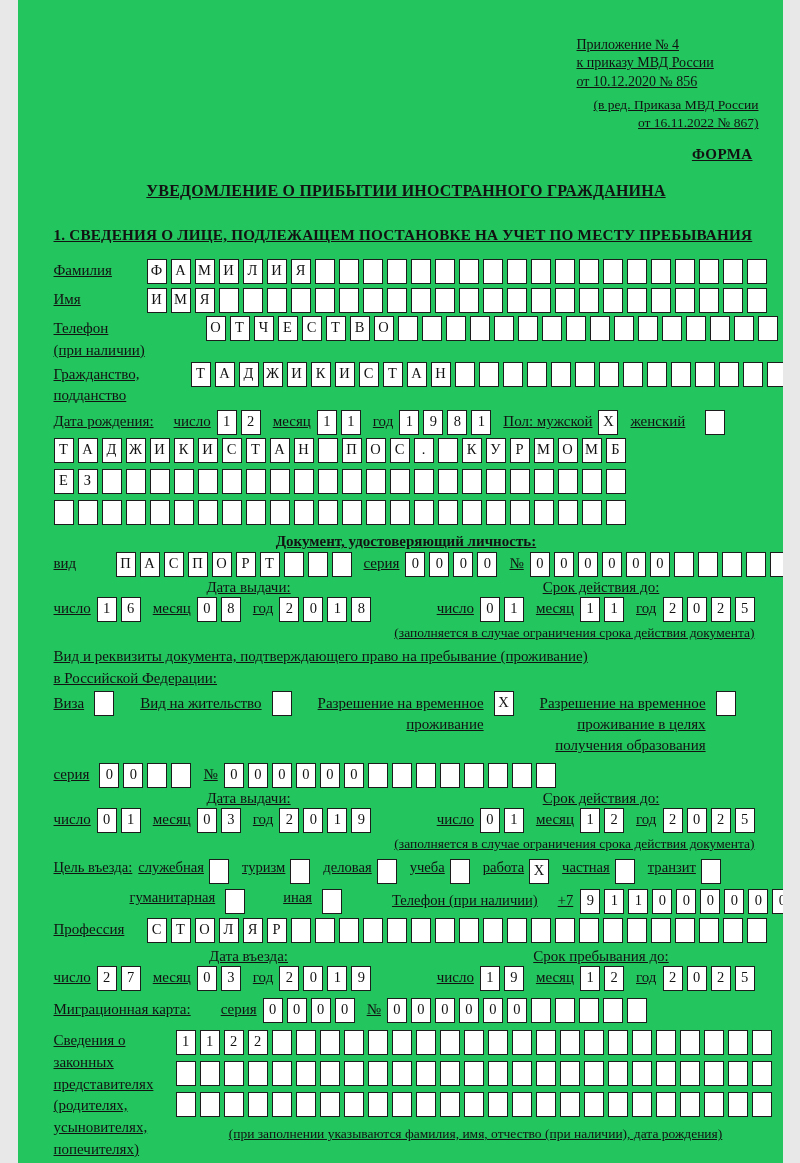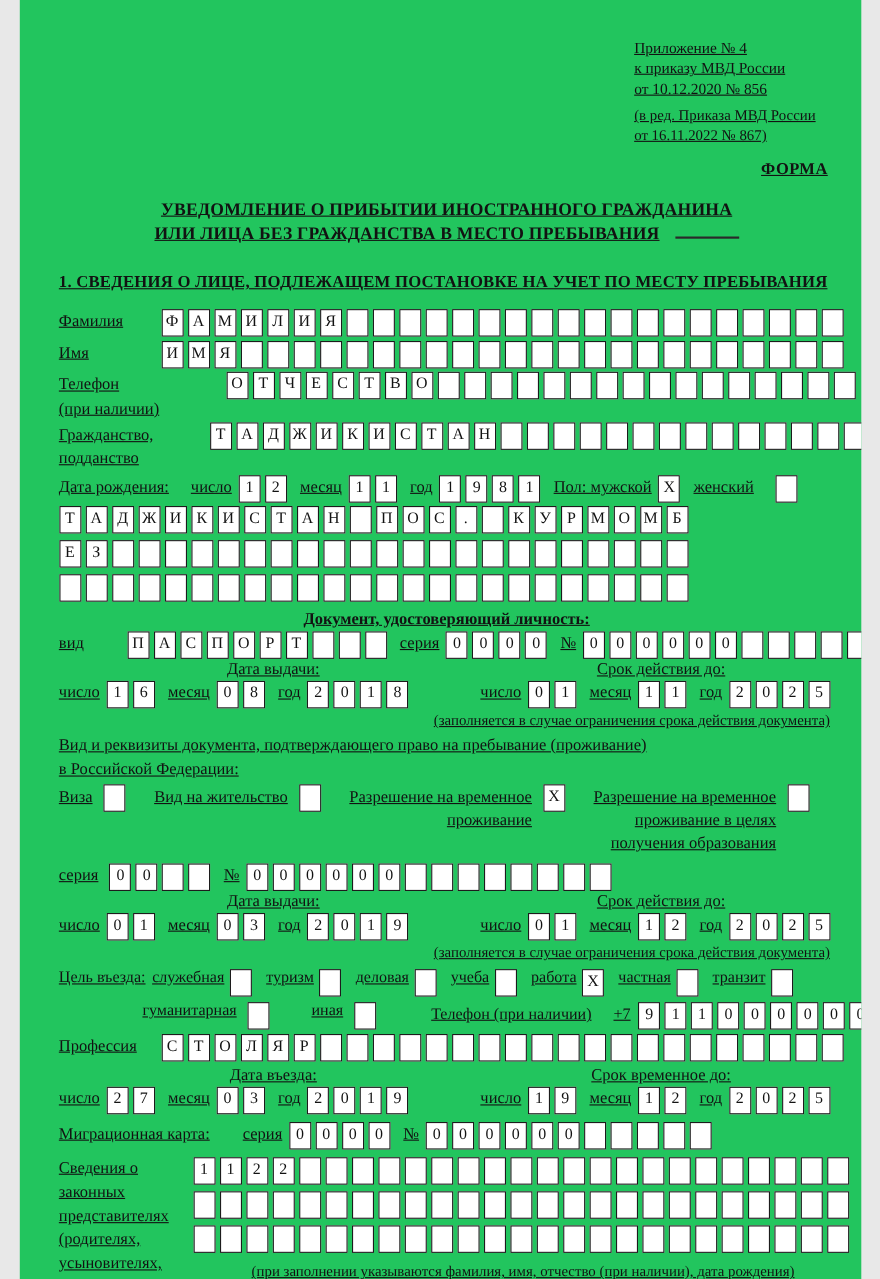--- a/index.html
+++ b/index.html
@@ -4,21 +4,21 @@
 <style>
   * { margin:0; padding:0; box-sizing:border-box; }
   html,body { background:#e8e8e8; }
   body { font-family:"Liberation Serif","DejaVu Serif",serif; color:#121212; }
   .page {
     position:relative; width:765px; height:1163px; margin:0 auto;
     background:#22c55e; padding:36px 24px 0 36px; overflow:hidden;text-decoration:underline;
   }
   
   .appendix { margin-left:auto; width:182px; font-size:14px; line-height:1.32; }
-  .appendix .edition { margin-top:5px; font-size:13.5px; }
+  .appendix .edition { margin-top:5px; font-size:13.5px;text-align:right; }
   .forma { text-align:right; font-weight:bold; font-size:15px; margin-top:14px; padding-right:6px; letter-spacing:.4px; }
   
   .title { margin-top:17px; text-align:center; font-weight:bold; font-size:16px; line-height:1.38; letter-spacing:.2px; }
   .tail-underline { display:inline-block; width:58px; border-bottom:2px solid #2a2a2a; margin-left:14px; }
   .sec-heading { margin-top:24px; font-weight:bold; font-size:15.2px; letter-spacing:.2px; }
   
   .row { display:flex; align-items:flex-start; font-size:15px; white-space:nowrap; }
   .lbl { flex:none; padding-top:3px; }
   .lblcol { flex:none; line-height:1.45; padding-top:2px; }
   .sub { flex:none; padding-top:3px; margin:0 6px 0 8px; }
@@ -81,23 +81,20 @@
     <div class="edition">
       <div>(в ред. Приказа МВД России</div>
       <div>от 16.11.2022 № 867)</div>
     </div>
   </div>
 
   <div class="forma">ФОРМА</div>
 
   <div class="title">
     <div>УВЕДОМЛЕНИЕ О ПРИБЫТИИ ИНОСТРАННОГО ГРАЖДАНИНА</div>
-    <div>
-      <span>ИЛИ ЛИЦА БЕЗ ГРАЖДАНСТВА В МЕСТО ПРЕБЫВАНИЯ</span><span class="tail-underline"></span>
-    </div>
   </div>
 
   <div class="sec-heading">1. СВЕДЕНИЯ О ЛИЦЕ, ПОДЛЕЖАЩЕМ ПОСТАНОВКЕ НА УЧЕТ ПО МЕСТУ ПРЕБЫВАНИЯ</div>
 
   <div class="row r-surname">
     <span class="lbl w93">Фамилия</span>
     <span class="boxes"><span class="cell">Ф</span><span class="cell">А</span><span class="cell">М</span><span class="cell">И</span><span class="cell">Л</span><span class="cell">И</span><span class="cell">Я</span><span class="cell"></span><span class="cell"></span><span class="cell"></span><span class="cell"></span><span class="cell"></span><span class="cell"></span><span class="cell"></span><span class="cell"></span><span class="cell"></span><span class="cell"></span><span class="cell"></span><span class="cell"></span><span class="cell"></span><span class="cell"></span><span class="cell"></span><span class="cell"></span><span class="cell"></span><span class="cell"></span><span class="cell"></span></span>
   </div>
 
   <div class="row r-name">
@@ -284,21 +281,21 @@
     <span class="boxes"><span class="cell">9</span><span class="cell">1</span><span class="cell">1</span><span class="cell">0</span><span class="cell">0</span><span class="cell">0</span><span class="cell">0</span><span class="cell">0</span><span class="cell">0</span><span class="cell"></span></span>
   </div>
 
   <div class="row r-prof">
     <span class="lbl w93">Профессия</span>
     <span class="boxes"><span class="cell">С</span><span class="cell">Т</span><span class="cell">О</span><span class="cell">Л</span><span class="cell">Я</span><span class="cell">Р</span><span class="cell"></span><span class="cell"></span><span class="cell"></span><span class="cell"></span><span class="cell"></span><span class="cell"></span><span class="cell"></span><span class="cell"></span><span class="cell"></span><span class="cell"></span><span class="cell"></span><span class="cell"></span><span class="cell"></span><span class="cell"></span><span class="cell"></span><span class="cell"></span><span class="cell"></span><span class="cell"></span><span class="cell"></span><span class="cell"></span></span>
   </div>
 
   <div class="dual-head" style="margin-top:5px">
     <div class="dh-left">Дата въезда:</div>
-    <div class="dh-right">Срок временное до:</div>
+    <div class="dh-right">Срок пребывания до:</div>
   </div>
   <div class="row dual-vals">
     <div class="half">
       <span class="sub">число</span>
       <span class="boxes"><span class="cell">2</span><span class="cell">7</span></span>
       <span class="sub">месяц</span>
       <span class="boxes"><span class="cell">0</span><span class="cell">3</span></span>
       <span class="sub">год</span>
       <span class="boxes"><span class="cell">2</span><span class="cell">0</span><span class="cell">1</span><span class="cell">9</span></span>
     </div>

